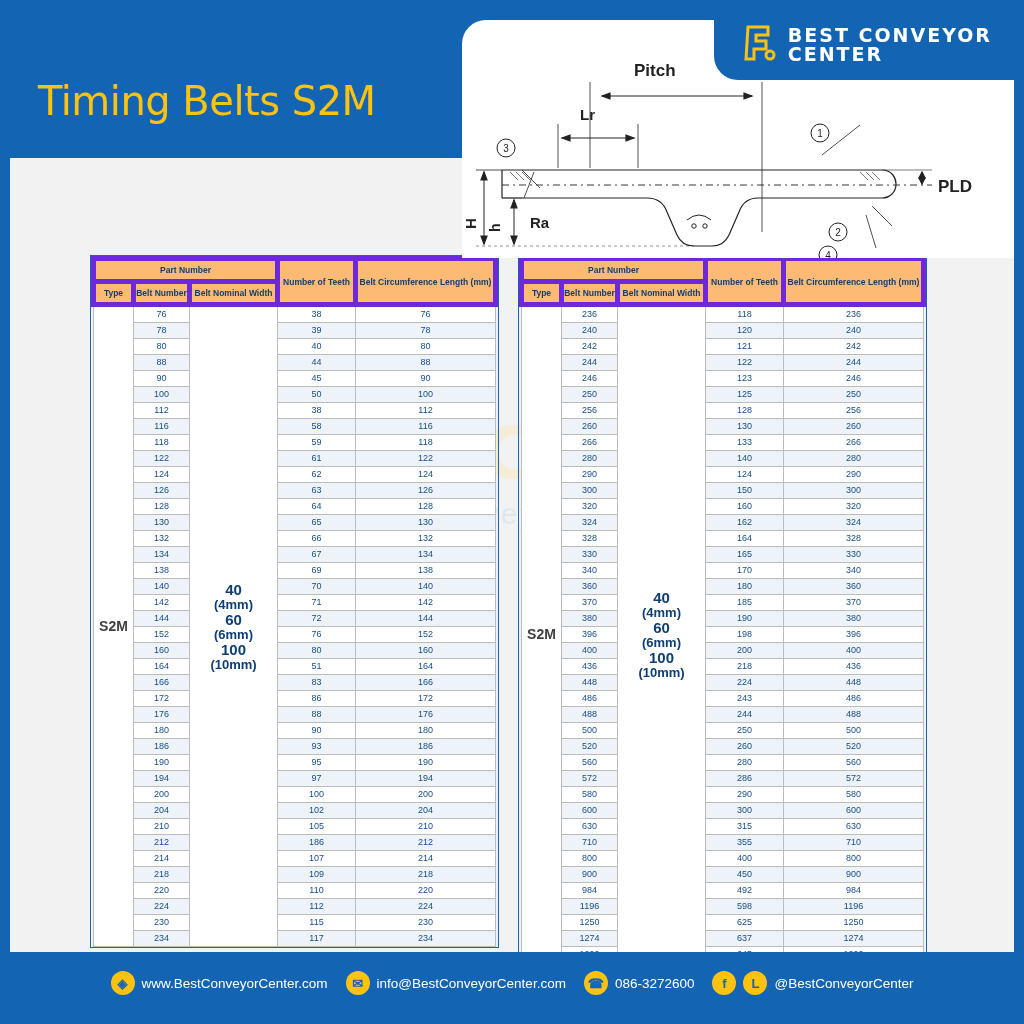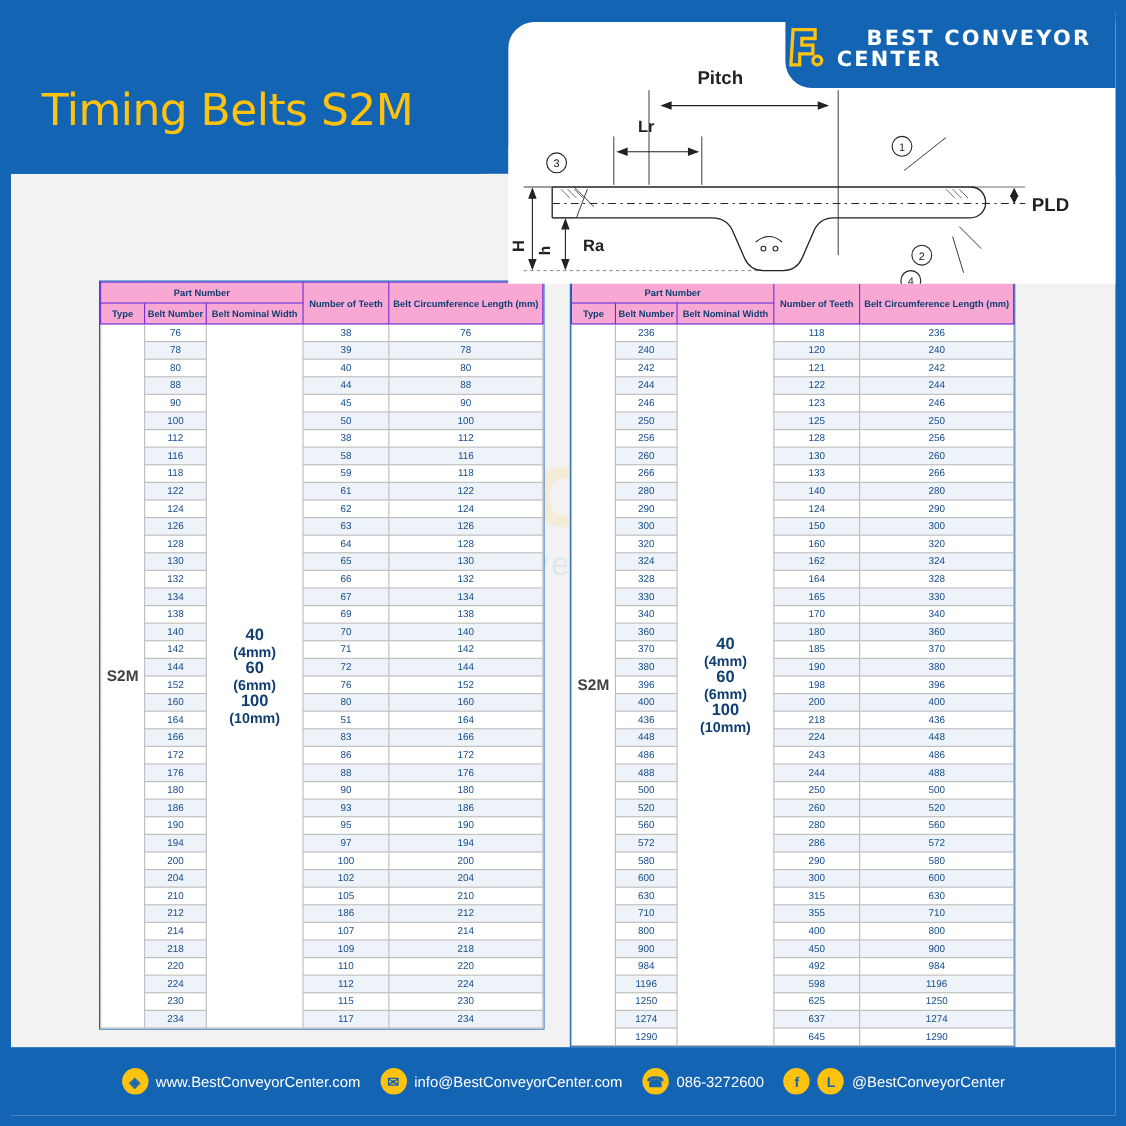--- a/index.html
+++ b/index.html
@@ -51,21 +51,21 @@
     background:#1464b4;
     border-bottom-left-radius:24px;
     z-index:5;
     display:flex; align-items:center; justify-content:flex-end;
     padding-right:22px;
   }
   #logo-text {
     color:#ffffff; text-align:left; line-height:1.0;
     font-family:"DejaVu Sans", sans-serif;
   }
-  #logo-text .l1 { font-size:19px; font-weight:bold; letter-spacing:2px; display:block;margin-left:27px; }
+  #logo-text .l1 { font-size:19px; font-weight:bold; letter-spacing:2px; display:block; }
   #logo-text .l2 { font-size:19px; font-weight:bold; letter-spacing:2px; display:block; }
   #logo-mark { margin-right:10px; }
 
   
   #watermark {
     position:absolute; left:0; top:300px; width:100%; height:330px;
     z-index:1; pointer-events:none;
     opacity:0.35;
     display:flex; flex-direction:column; align-items:center; justify-content:center;
   }
@@ -92,24 +92,24 @@
   }
   table.spec th, table.spec td {
     border:1px solid #bcbcbc;
     text-align:center;
     padding:0;
     height:15px;
     line-height:15px;
     white-space:nowrap;
   }
   table.spec thead th {
-    background:#f9a8d4;
+    background:#fdba74;
     color:#0f3e72;
     font-weight:bold;
-    border:1px solid #6d28d9;
+    border:5px solid #6d28d9;
     font-size:8.5px;
     height:18px;
     line-height:18px;
   }
   table.spec tbody td { background:#ffffff; }
   table.spec tbody tr:nth-child(even) td { background:#eef3f9; }
   td.type-cell, td.width-cell {
     background:#ffffff !important;
     font-weight:bold;
     vertical-align:middle;

